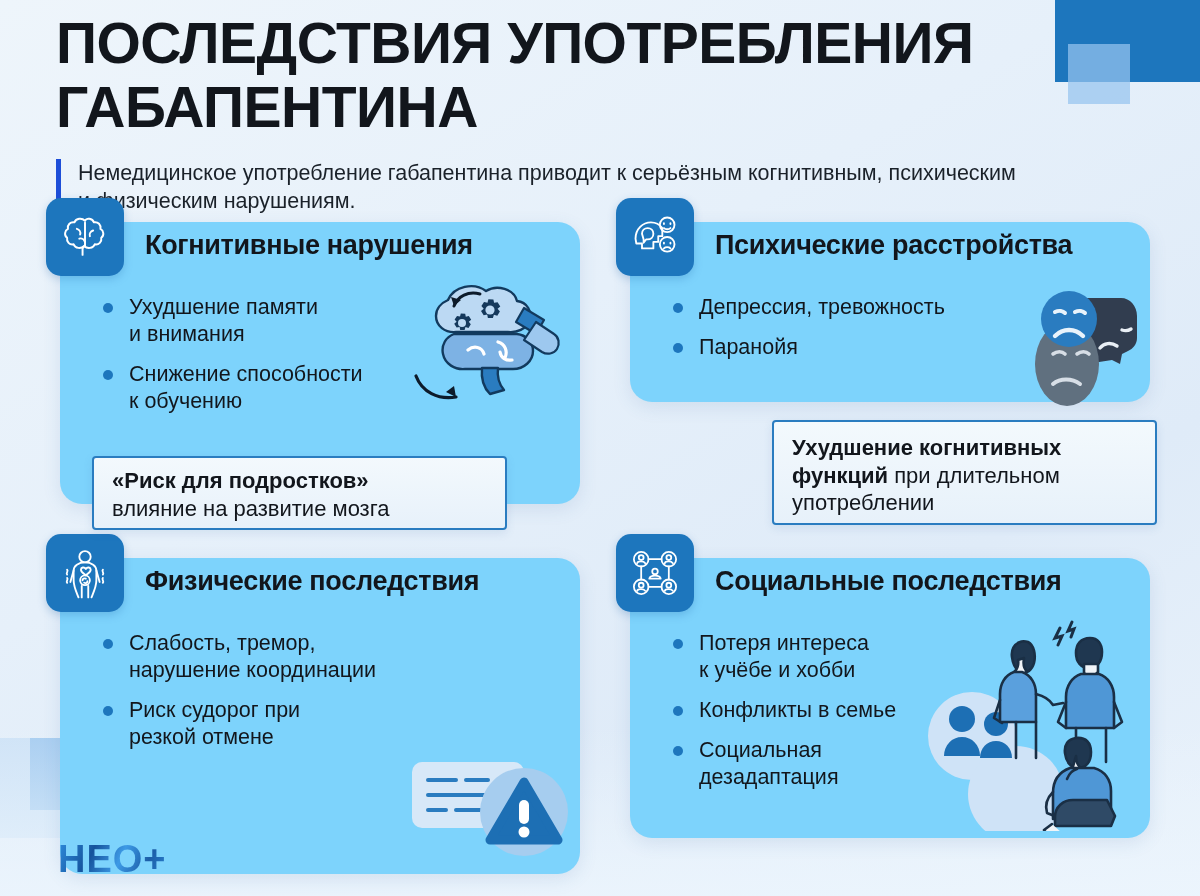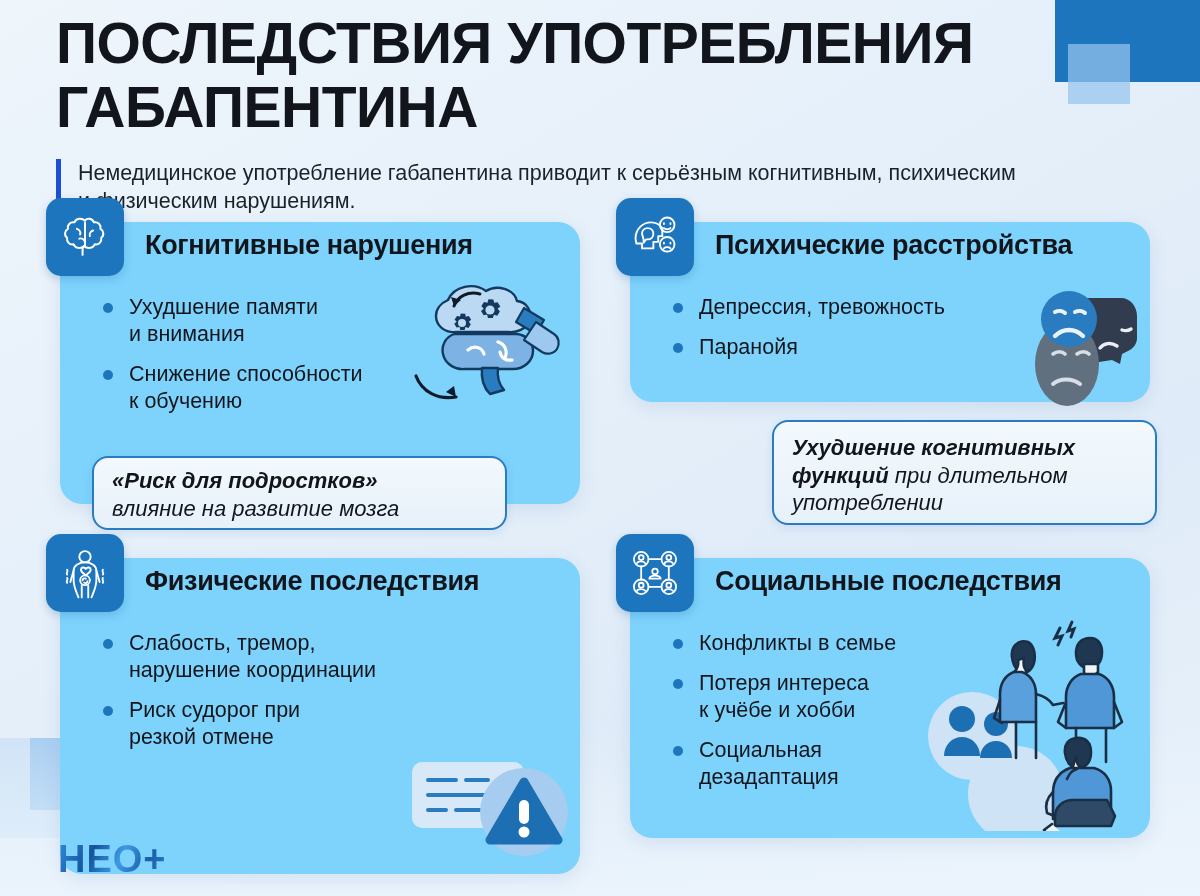--- a/index.html
+++ b/index.html
@@ -128,24 +128,23 @@
   #art-brain  { right: -6px;  top: 50px;  width: 190px; height: 150px; z-index: 1; }
   #art-masks  { right: -4px;  top: 62px;  width: 145px; height: 128px; z-index: 1; }
   #art-alert  { right: 8px;   bottom: 14px; width: 160px; height: 110px; z-index: 1; }
   #art-social { right: -4px;  top: 58px;  width: 230px; height: 215px; z-index: 1; }
 
   
   .callout {
     position: absolute;
     background: linear-gradient(180deg, #f3f9fd 0%, #e7f1fa 100%);
     border: 2px solid #2a7cc0;
-    border-radius: 16px;
+    border-radius: 4px;
     z-index: 5;
     box-shadow: 0 3px 10px rgba(60,110,165,0.12);
-    font-style: italic;
   }
   #callout-teens {
     left: 92px; top: 456px;
     width: 415px; height: 74px;
     padding: 9px 16px 0 18px;
   }
   #callout-longterm {
     left: 772px; top: 420px;
     width: 385px; height: 105px;
     padding: 12px 16px 0 18px;
@@ -374,23 +373,23 @@
       <path d="M152 140c0 7 3 12 8 13l-3 7-9-6z" fill="#f0f4f8"></path>
       <path d="M146 152c-11 4-17 13-17 25v26h58v-28c0-11-6-20-17-23z" fill="#4f97d6"></path>
       <path d="M129 176c-6 6-8 14-6 21l10 4"></path>
       <path d="M131 201c0-10 8-17 18-17h34l8 16-4 10h-56z" fill="#2f4a66"></path>
       <path d="M128 208l-8 6 4 5 14-2" fill="#f0f4f8"></path>
       <path d="M143 163c2-5 6-9 10-10"></path>
     </g>
   </svg>
 
   <ul class="bullets">
-    <li>Конфликты в семье</li>
     <li>Потеря интереса
 к учёбе и хобби</li>
+    <li>Конфликты в семье</li>
     <li>Социальная
 дезадаптация</li>
   </ul>
 </div>
 
 <div id="logo">
   <div id="logo-text">НЕО+</div>
 </div>
 
 </body></html>

